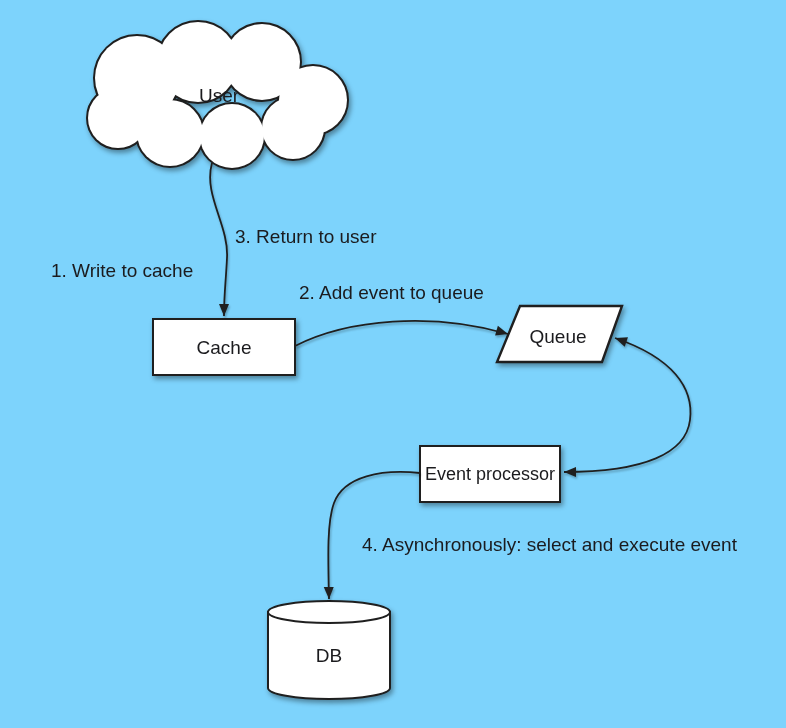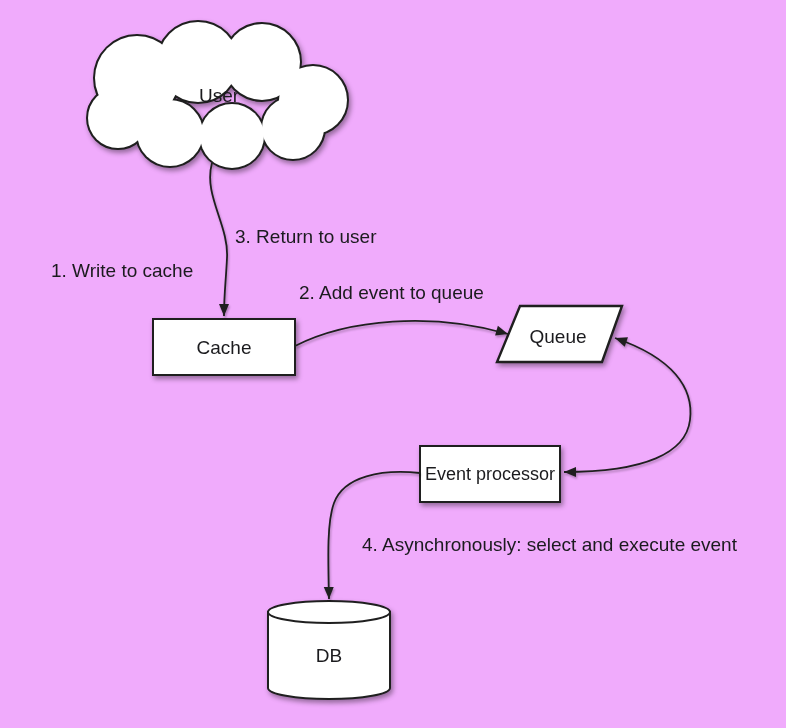--- a/index.html
+++ b/index.html
@@ -8,21 +8,21 @@
     background: #ffffff;
     width: 786px;
     height: 728px;
     overflow: hidden;
     font-family: "Liberation Sans", sans-serif;
   }
   .diagram-wrap {
     position: relative;
     width: 786px;
     height: 728px;
-    background: #f0abfc;
+    background: #7dd3fc;
   }
   svg { display: block; }
   .shape-shadow { filter: drop-shadow(2px 3px 2.5px rgba(0,0,0,0.38)); }
   .edge-shadow  { filter: drop-shadow(1px 2px 1px rgba(0,0,0,0.28)); }
   .node-fill  { fill: #ffffff; }
   .node-line  { stroke: #1f1f1f; }
   .edge-path  { fill: none; stroke: #1f1f1f; stroke-width: 1.8px; }
   .node-label {
     fill: #1b1b1e;
     font-family: "Liberation Sans", sans-serif;

